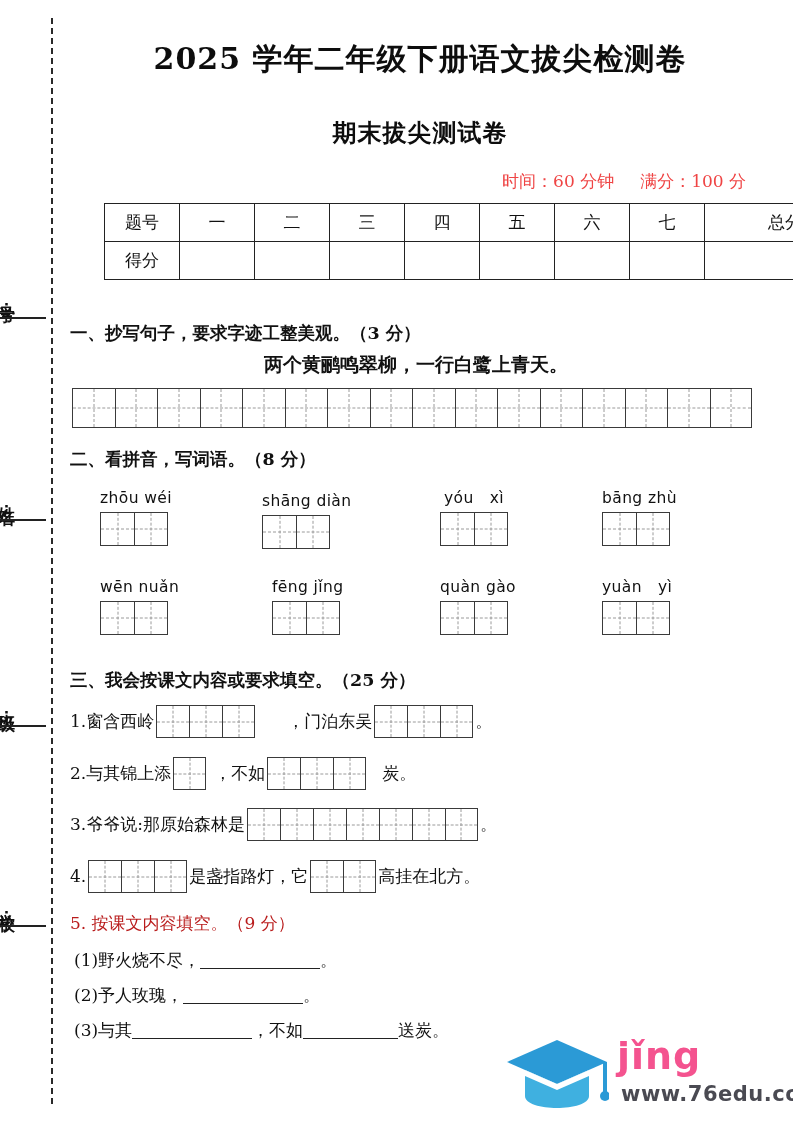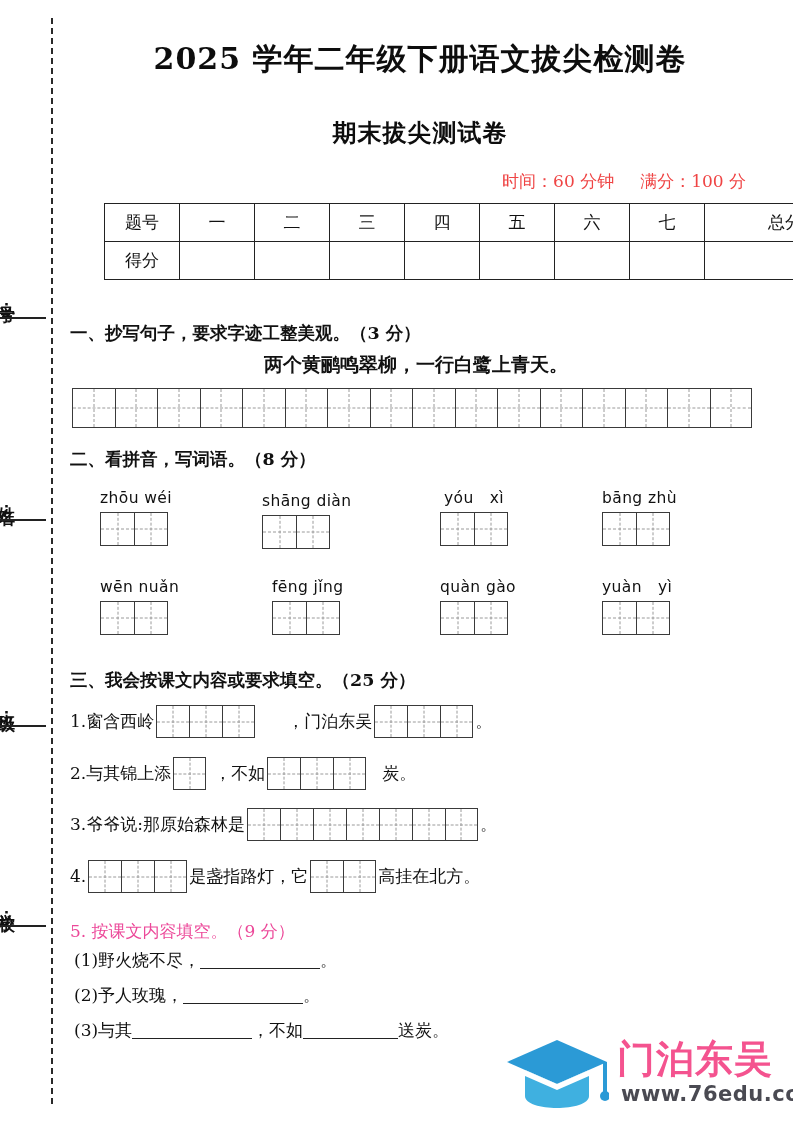--- a/index.html
+++ b/index.html
@@ -111,23 +111,22 @@
     position: absolute;
     left: 70px;
     font-size: 17.5px;
     font-weight: bold;
     color: #111;
     white-space: nowrap;
   }
   .body-line {
     position: absolute;
     font-size: 17px;
-    color: #ec4899;
-    white-space: nowrap;
-    margin-top: 8px;
+    color: #b91c1c;
+    white-space: nowrap;
   }
   .centered-sentence {
     position: absolute;
     left: 66px;
     width: 700px;
     text-align: center;
     font-size: 19px;
     font-weight: bold;
     color: #111;
   }
@@ -455,17 +454,17 @@
   </div>
 
   <div class="logo">
     <svg class="cap" viewBox="0 0 104 74">
       <polygon points="52,4 102,26 52,48 2,26" fill="#2b9ad6"></polygon>
       <path d="M20,34 L20,60 C20,68 36,72 52,72 C68,72 84,68 84,60 L84,34 L52,48 Z" fill="#3fb0e0"></path>
       <path d="M20,34 L52,48 L84,34 L84,40 L52,54 L20,40 Z" fill="#ffffff"></path>
       <rect x="98" y="26" width="4" height="32" fill="#2b9ad6"></rect>
       <circle cx="100" cy="60" r="5" fill="#2b9ad6"></circle>
     </svg>
-    <div class="logo-brand">门泊东吴</div>
+    <div class="logo-brand">jǐng</div>
     <div class="logo-url">www.76edu.com</div>
   </div>
 
 </div>
 
 </body></html>

